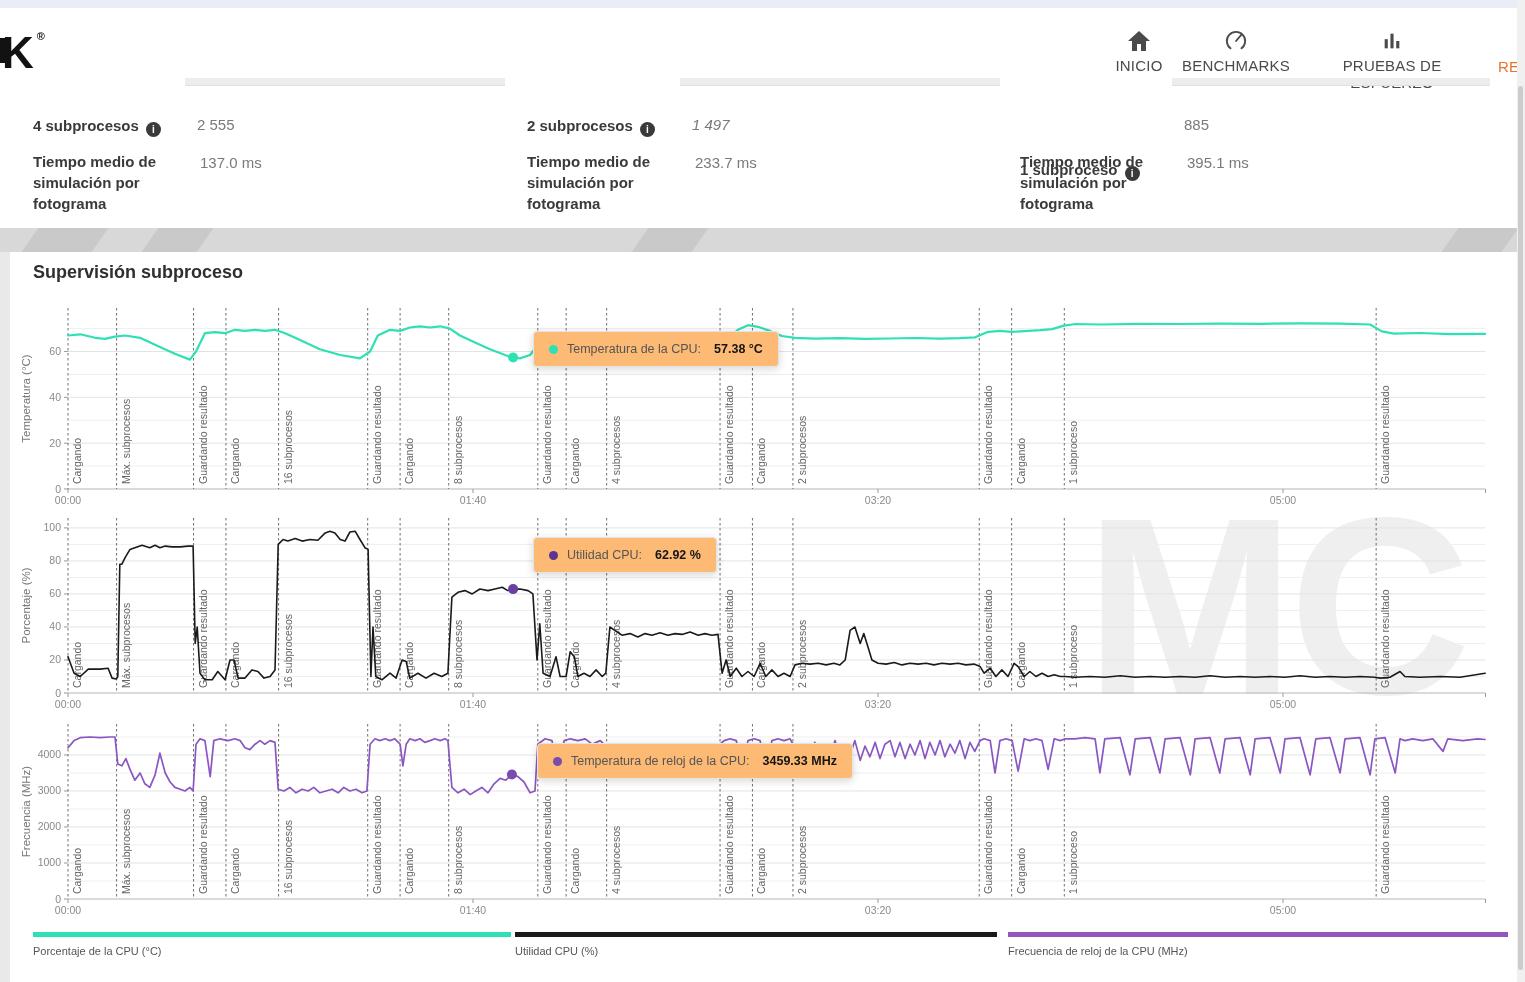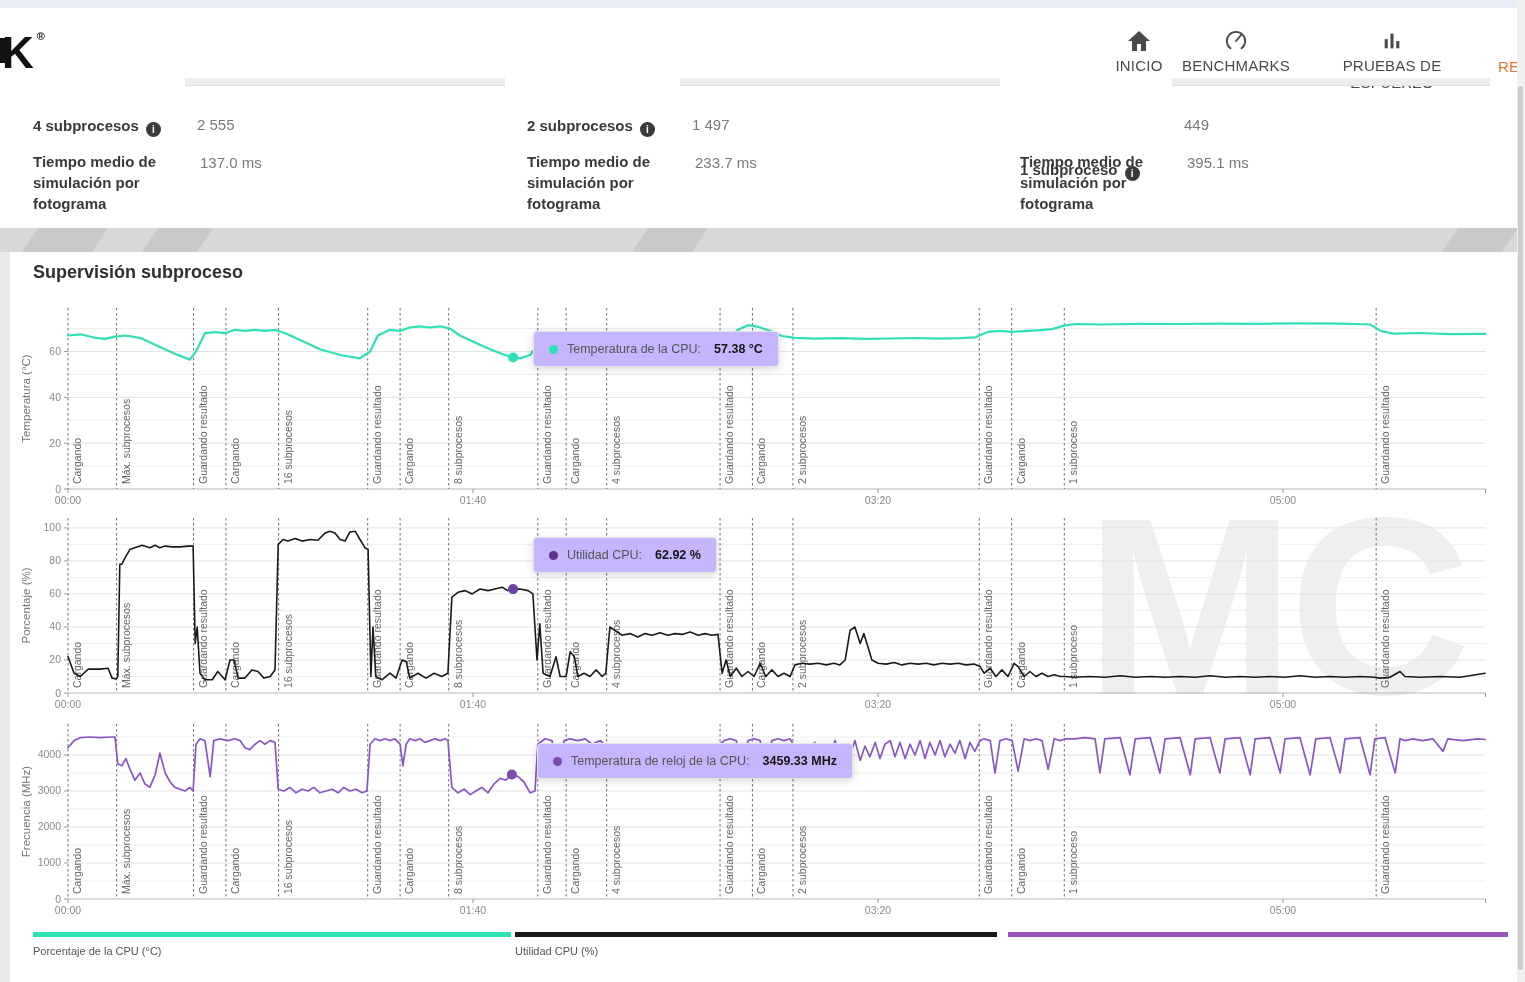--- a/index.html
+++ b/index.html
@@ -32,21 +32,21 @@
   .band-mark{position:absolute;top:-6px;height:36px;background:#c9c9c9;transform:skewX(-35deg);}
   .card{left:10px;top:252px;width:1507px;height:730px;background:#ffffff;}
   .card-title{left:33px;top:262px;font-size:18px;font-weight:bold;color:#2f2f2f;}
   .watermark{left:1085px;top:462px;font-size:252px;font-weight:bold;color:rgba(100,100,100,0.10);letter-spacing:-6px;z-index:1;}
   
   #charts-svg{left:0;top:0;z-index:2;pointer-events:none;}
   .tick{font-size:10.5px;fill:#8a8a8a;}
   .evt{font-size:10.5px;fill:#666666;}
   .axis-label{font-size:11.5px;fill:#777777;}
   
-  .tooltip{position:absolute;background:#c4b5fd;border:1px solid #e4e4e4;border-radius:4px;
+  .tooltip{position:absolute;background:#fdba74;border:1px solid #e4e4e4;border-radius:4px;
     box-shadow:0 2px 8px rgba(0,0,0,.16);display:inline-flex;align-items:center;gap:9px;
     padding:10px 15px;white-space:nowrap;font-size:12.5px;color:#555;z-index:6;}
   .tooltip b{color:#151515;margin-left:4px;}
   .dot{width:9px;height:9px;border-radius:50%;flex:0 0 auto;}
   
   .legend-item{position:absolute;top:932px;z-index:6;cursor:pointer;}
   .legend-bar{height:5px;}
   .legend-label{font-size:11px;color:#555;margin-top:8px;}
   
   .scroll-track{left:1517px;top:0;width:8px;height:982px;background:#f0f0f0;}
@@ -95,28 +95,28 @@
 <div class="abs lbl" style="left:33px;top:115px;">
   <span>4 subprocesos</span><i class="infoi">i</i>
 </div>
 <div class="abs box score-box" style="left:185px;width:320px;"><span>2 555</span></div>
 <div class="abs lbl" style="left:33px;top:151px;width:160px;">Tiempo medio de simulación por fotograma</div>
 <div class="abs box time-box" style="left:185px;width:320px;"><span>137.0 ms</span></div>
 
 <div class="abs lbl" style="left:527px;top:115px;">
   <span>2 subprocesos</span><i class="infoi">i</i>
 </div>
-<div class="abs box score-box" style="left:680px;width:320px;"><span>1 497</span></div>
+<div class="abs box score-box" style="left:680px;width:320px;font-style:italic;"><span>1 497</span></div>
 <div class="abs lbl" style="left:527px;top:151px;width:160px;">Tiempo medio de simulación por fotograma</div>
 <div class="abs box time-box" style="left:680px;width:366px;"><span>233.7 ms</span></div>
 
 <div class="abs lbl" style="left:1020px;top:115px;margin-top:44px;">
   <span>1 subproceso</span><i class="infoi">i</i>
 </div>
-<div class="abs box score-box" style="left:1172px;width:318px;"><span>449</span></div>
+<div class="abs box score-box" style="left:1172px;width:318px;"><span>885</span></div>
 <div class="abs lbl" style="left:1020px;top:151px;width:160px;">Tiempo medio de simulación por fotograma</div>
 <div class="abs box time-box" style="left:1172px;width:318px;"><span>395.1 ms</span></div>
 
 <div class="abs gray-band">
   <div class="band-mark" style="left:30px;width:70px;"></div>
   <div class="band-mark" style="left:150px;width:55px;"></div>
   <div class="band-mark" style="left:640px;width:60px;"></div>
   <div class="band-mark" style="left:1450px;width:60px;"></div>
 </div>
 
@@ -349,16 +349,17 @@
 <div class="legend-item" style="left:33px;width:478px;">
   <div class="legend-bar" style="background: rgb(47, 224, 180);"></div>
   <div class="legend-label">Porcentaje de la CPU (°C)</div>
 </div>
 <div class="legend-item" style="left:515px;width:482px;">
   <div class="legend-bar" style="background: rgb(26, 26, 26);"></div>
   <div class="legend-label">Utilidad CPU (%)</div>
 </div>
 <div class="legend-item" style="left:1008px;width:500px;">
   <div class="legend-bar" style="background: rgb(148, 85, 189);"></div>
+  <div class="legend-label">Frecuencia de reloj de la CPU (MHz)</div>
 </div>
 
 <div class="abs scroll-track"></div>
 <div class="abs scroll-thumb"></div>
 
 </body></html>

